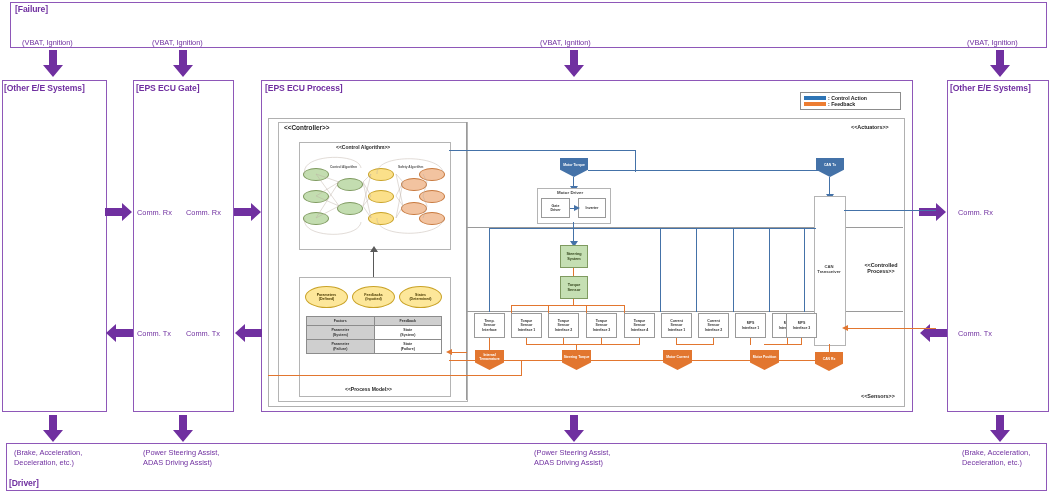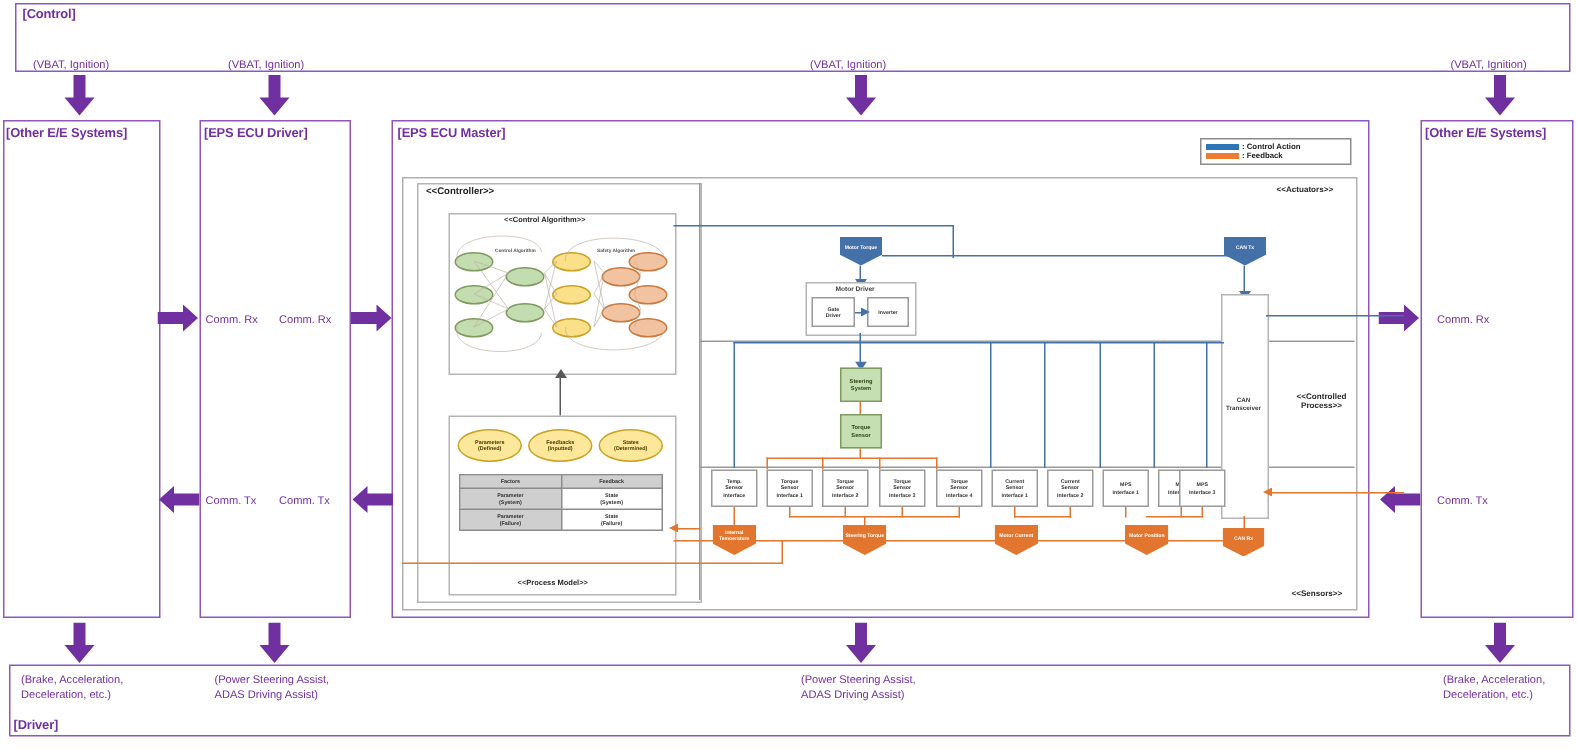--- a/index.html
+++ b/index.html
@@ -59,21 +59,21 @@
   .nd{position:absolute;border-radius:50%;box-sizing:border-box;}
   .nd.g{background:#c3ddb0;border:.7px solid #7f9a60;}
   .nd.y{background:#fbe08a;border:.7px solid #c9a227;}
   .nd.o{background:#f2c3a0;border:.7px solid #c87a3f;}
   .vbar{position:absolute;background:#595959;}
 </style>
 </head>
 <body>
 
 <div class="sysbox" style="left:10px;top:2px;width:1035px;height:44px;"></div>
-<div class="syslabel" style="left:15px;top:4px;">[Control]</div>
+<div class="syslabel" style="left:15px;top:4px;">[Failure]</div>
 
 <div class="note" style="left:22px;top:38px;">(VBAT, Ignition)</div>
 <div class="note" style="left:152px;top:38px;">(VBAT, Ignition)</div>
 <div class="note" style="left:540px;top:38px;">(VBAT, Ignition)</div>
 <div class="note" style="left:967px;top:38px;">(VBAT, Ignition)</div>
 
 <div class="arrowD" style="left:42px;top:50px;">
   <svg width="22" height="28" viewBox="0 0 22 28">
       <path d="M7 0 H15 V15 H21 L11 27 L1 15 H7 Z" fill="#7030a0"></path>
     </svg>
@@ -91,24 +91,24 @@
 <div class="arrowD" style="left:989px;top:50px;">
   <svg width="22" height="28" viewBox="0 0 22 28">
       <path d="M7 0 H15 V15 H21 L11 27 L1 15 H7 Z" fill="#7030a0"></path>
     </svg>
 </div>
 
 <div class="sysbox" style="left:2px;top:80px;width:103px;height:330px;"></div>
 <div class="syslabel" style="left:4px;top:83px;">[Other E/E Systems]</div>
 
 <div class="sysbox" style="left:133px;top:80px;width:99px;height:330px;"></div>
-<div class="syslabel" style="left:136px;top:83px;">[EPS ECU Driver]</div>
+<div class="syslabel" style="left:136px;top:83px;">[EPS ECU Gate]</div>
 
 <div class="sysbox" style="left:261px;top:80px;width:650px;height:330px;"></div>
-<div class="syslabel" style="left:265px;top:83px;">[EPS ECU Master]</div>
+<div class="syslabel" style="left:265px;top:83px;">[EPS ECU Process]</div>
 
 <div class="sysbox" style="left:947px;top:80px;width:100px;height:330px;"></div>
 <div class="syslabel" style="left:950px;top:83px;">[Other E/E Systems]</div>
 
 <div class="arrowR" style="position:absolute;left:105px;top:203px;">
   <svg width="28" height="18" viewBox="0 0 28 18">
       <path d="M0 5 H17 V0 L27 9 L17 18 V13 H0 Z" fill="#7030a0"></path>
     </svg>
 </div>
 <div class="note" style="left:137px;top:208px;">Comm. Rx</div>

